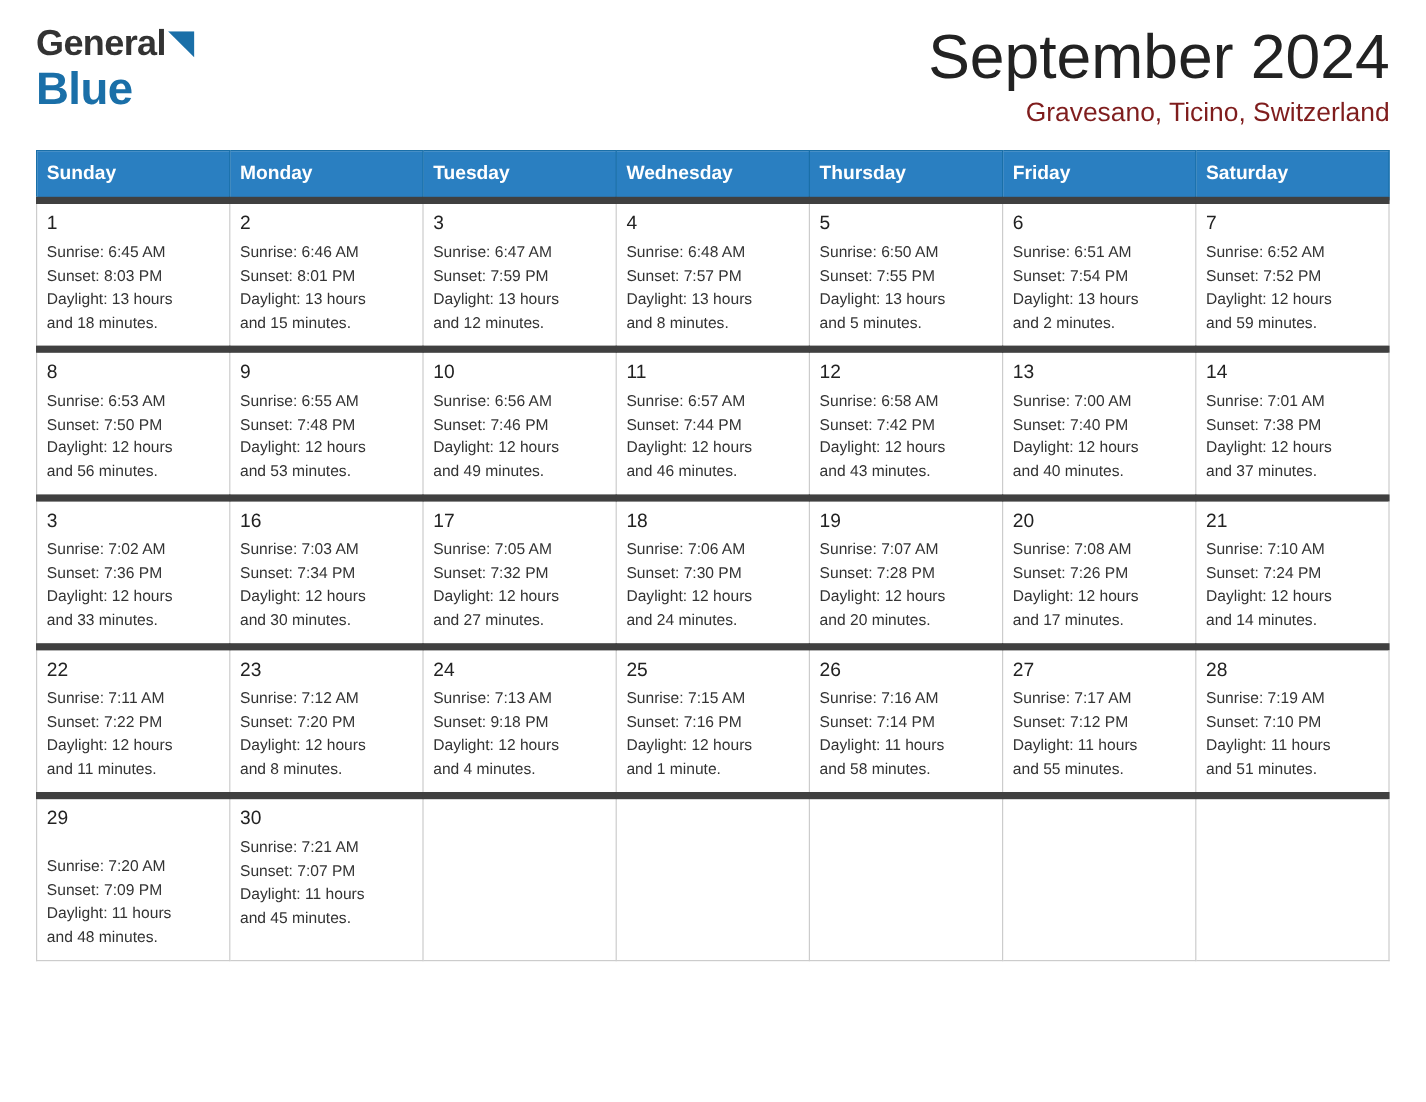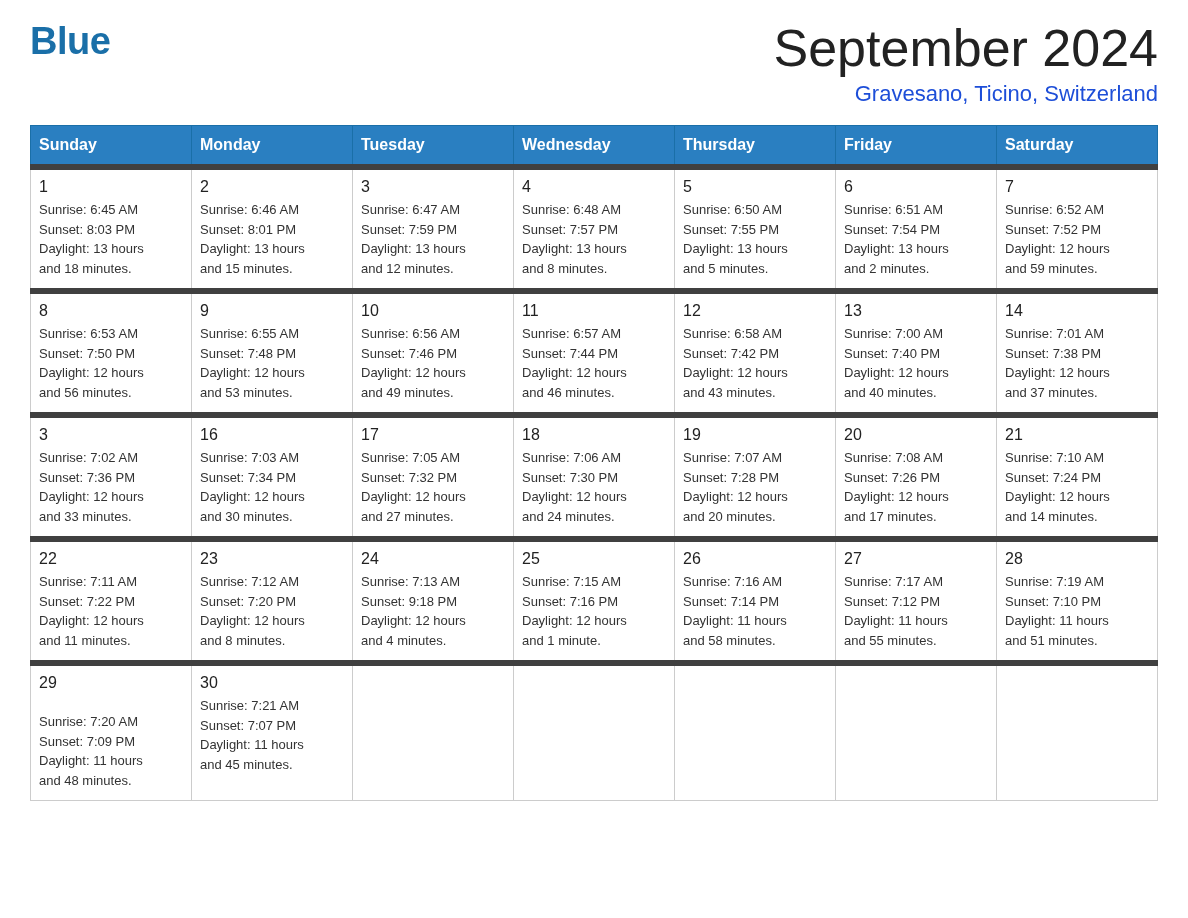--- a/index.html
+++ b/index.html
@@ -26,21 +26,21 @@
       text-align: right;
     }
     .month-title {
       font-size: 52px;
       font-weight: normal;
       color: #222;
       line-height: 1.1;
     }
     .location {
       font-size: 22px;
-      color: #1d4ed8;
+      color: #7f1d1d;
       margin-top: 4px;
     }
     .calendar-table {
       width: 100%;
       border-collapse: collapse;
       border: 1px solid #bbb;
     }
     .calendar-table th {
       background-color: #2a7fc1;
       color: #fff;
@@ -100,20 +100,28 @@
       font-weight: bold;
       color: #1a6fa8;
       letter-spacing: -0.5px;
     }
   </style>
 </head>
 <body>
 
 <div class="header-area">
   <div class="logo">
+    <div class="logo-row">
+      <span class="logo-text-general">General</span>
+      <span class="logo-triangle">
+        <svg width="22" height="22" viewBox="0 0 22 22">
+          <polygon points="0,0 22,0 22,22" fill="#1a6fa8"></polygon>
+        </svg>
+      </span>
+    </div>
     <div>
       <span class="logo-text-blue">Blue</span>
     </div>
   </div>
   <div class="title-area">
     <div class="month-title">September 2024</div>
     <div class="location">Gravesano, Ticino, Switzerland</div>
   </div>
 </div>
 

